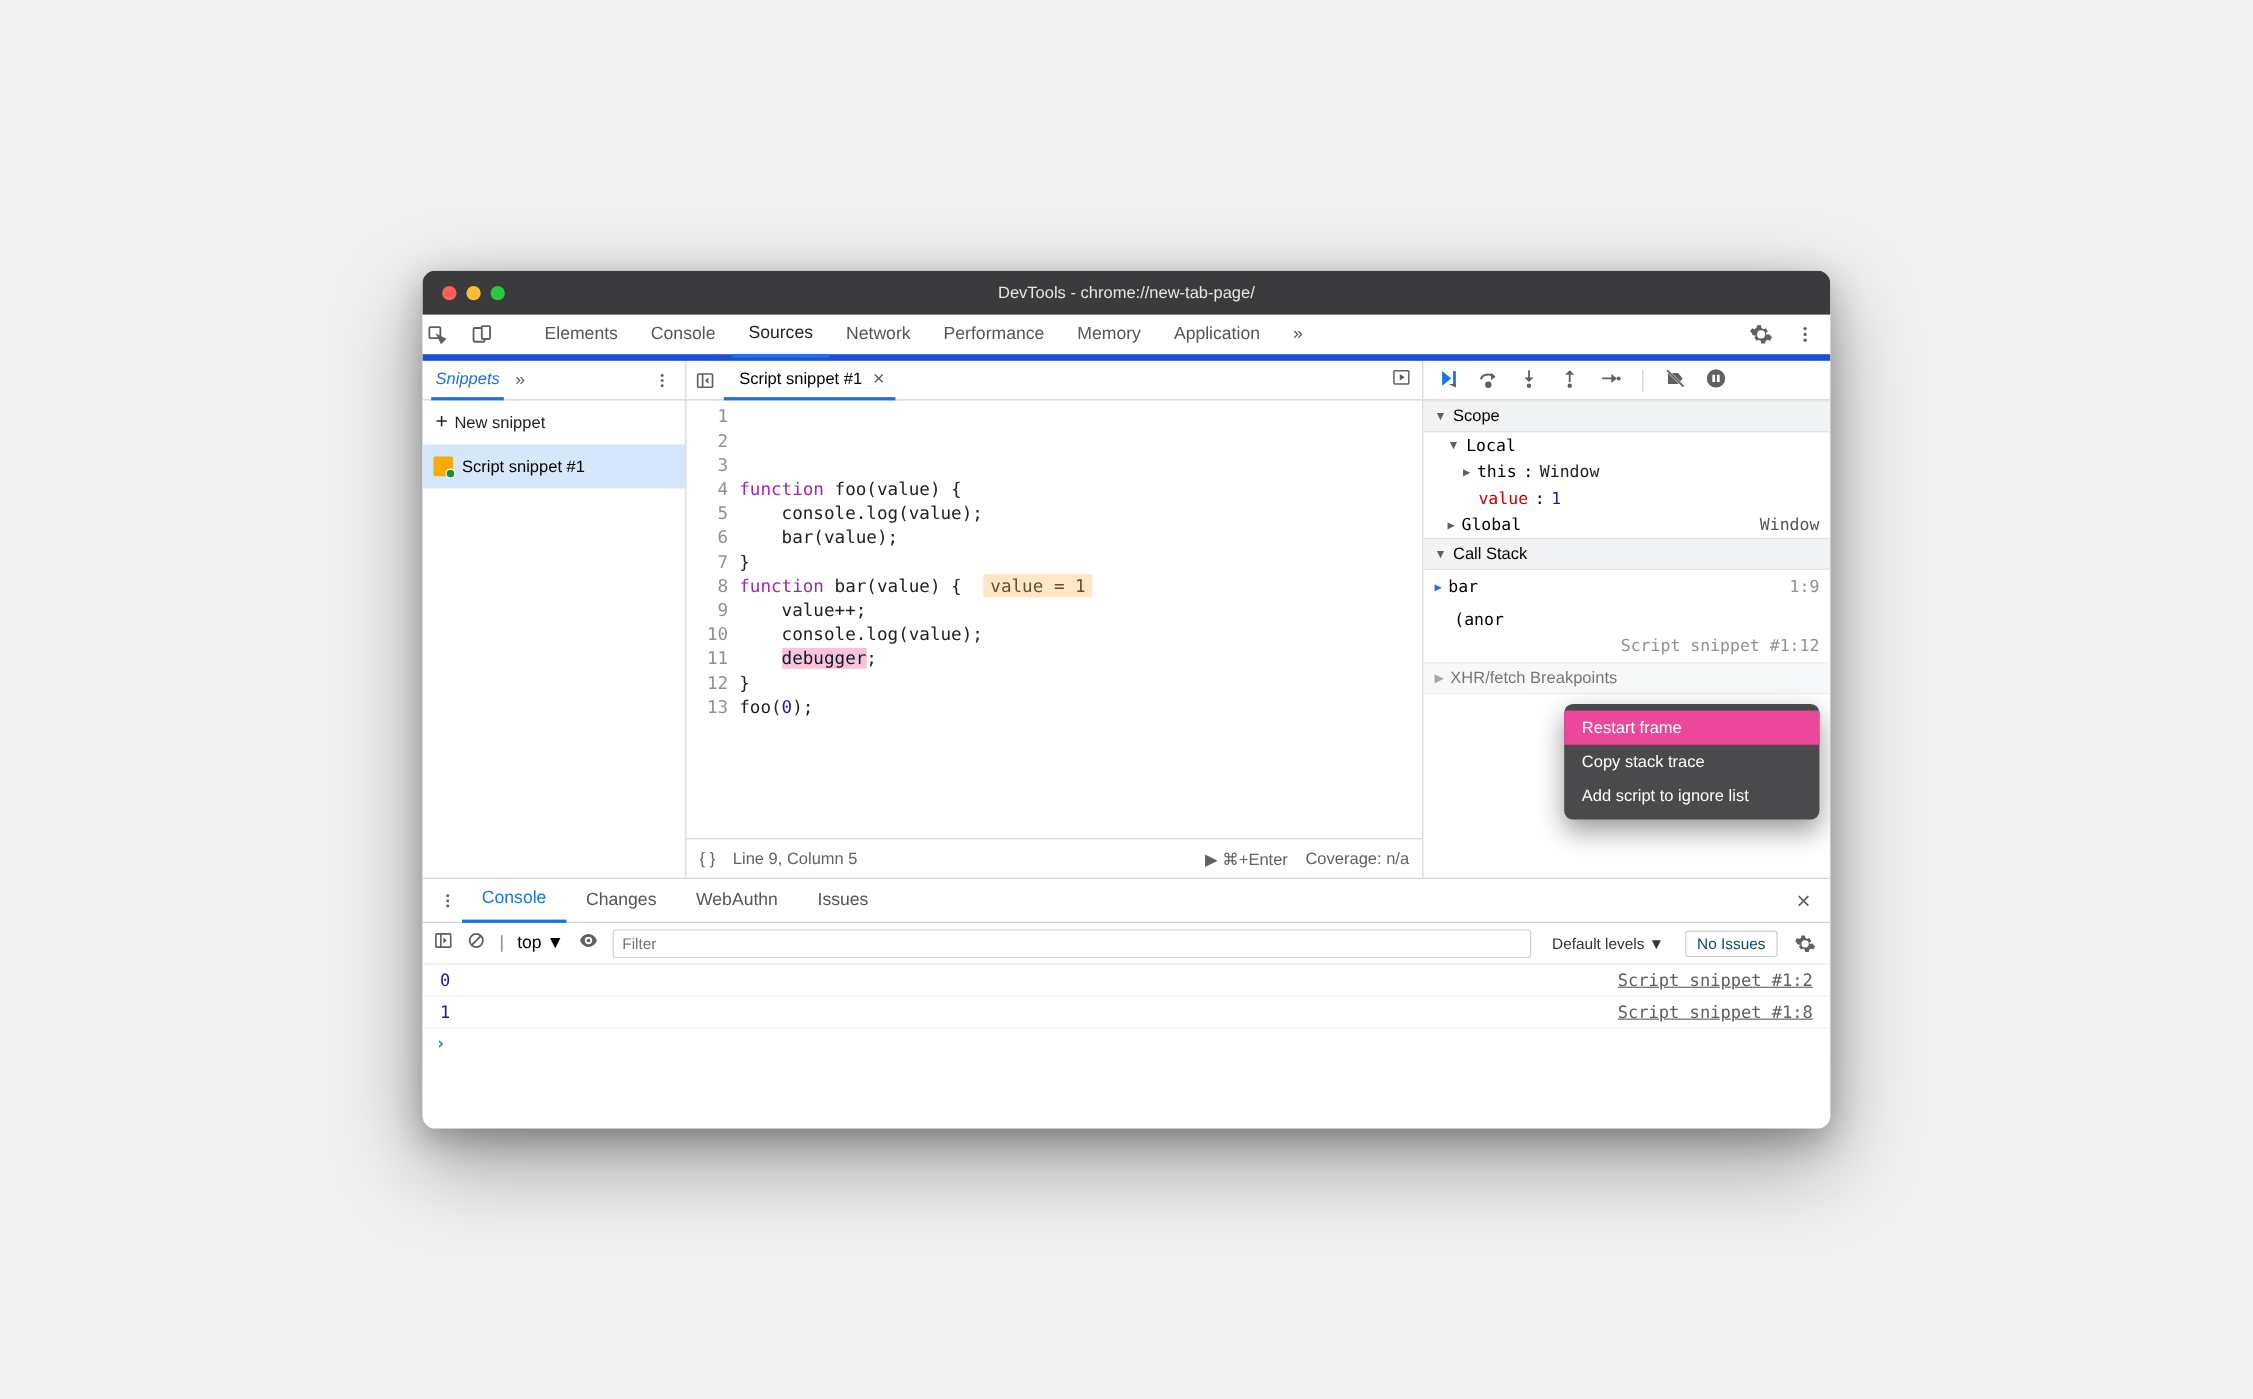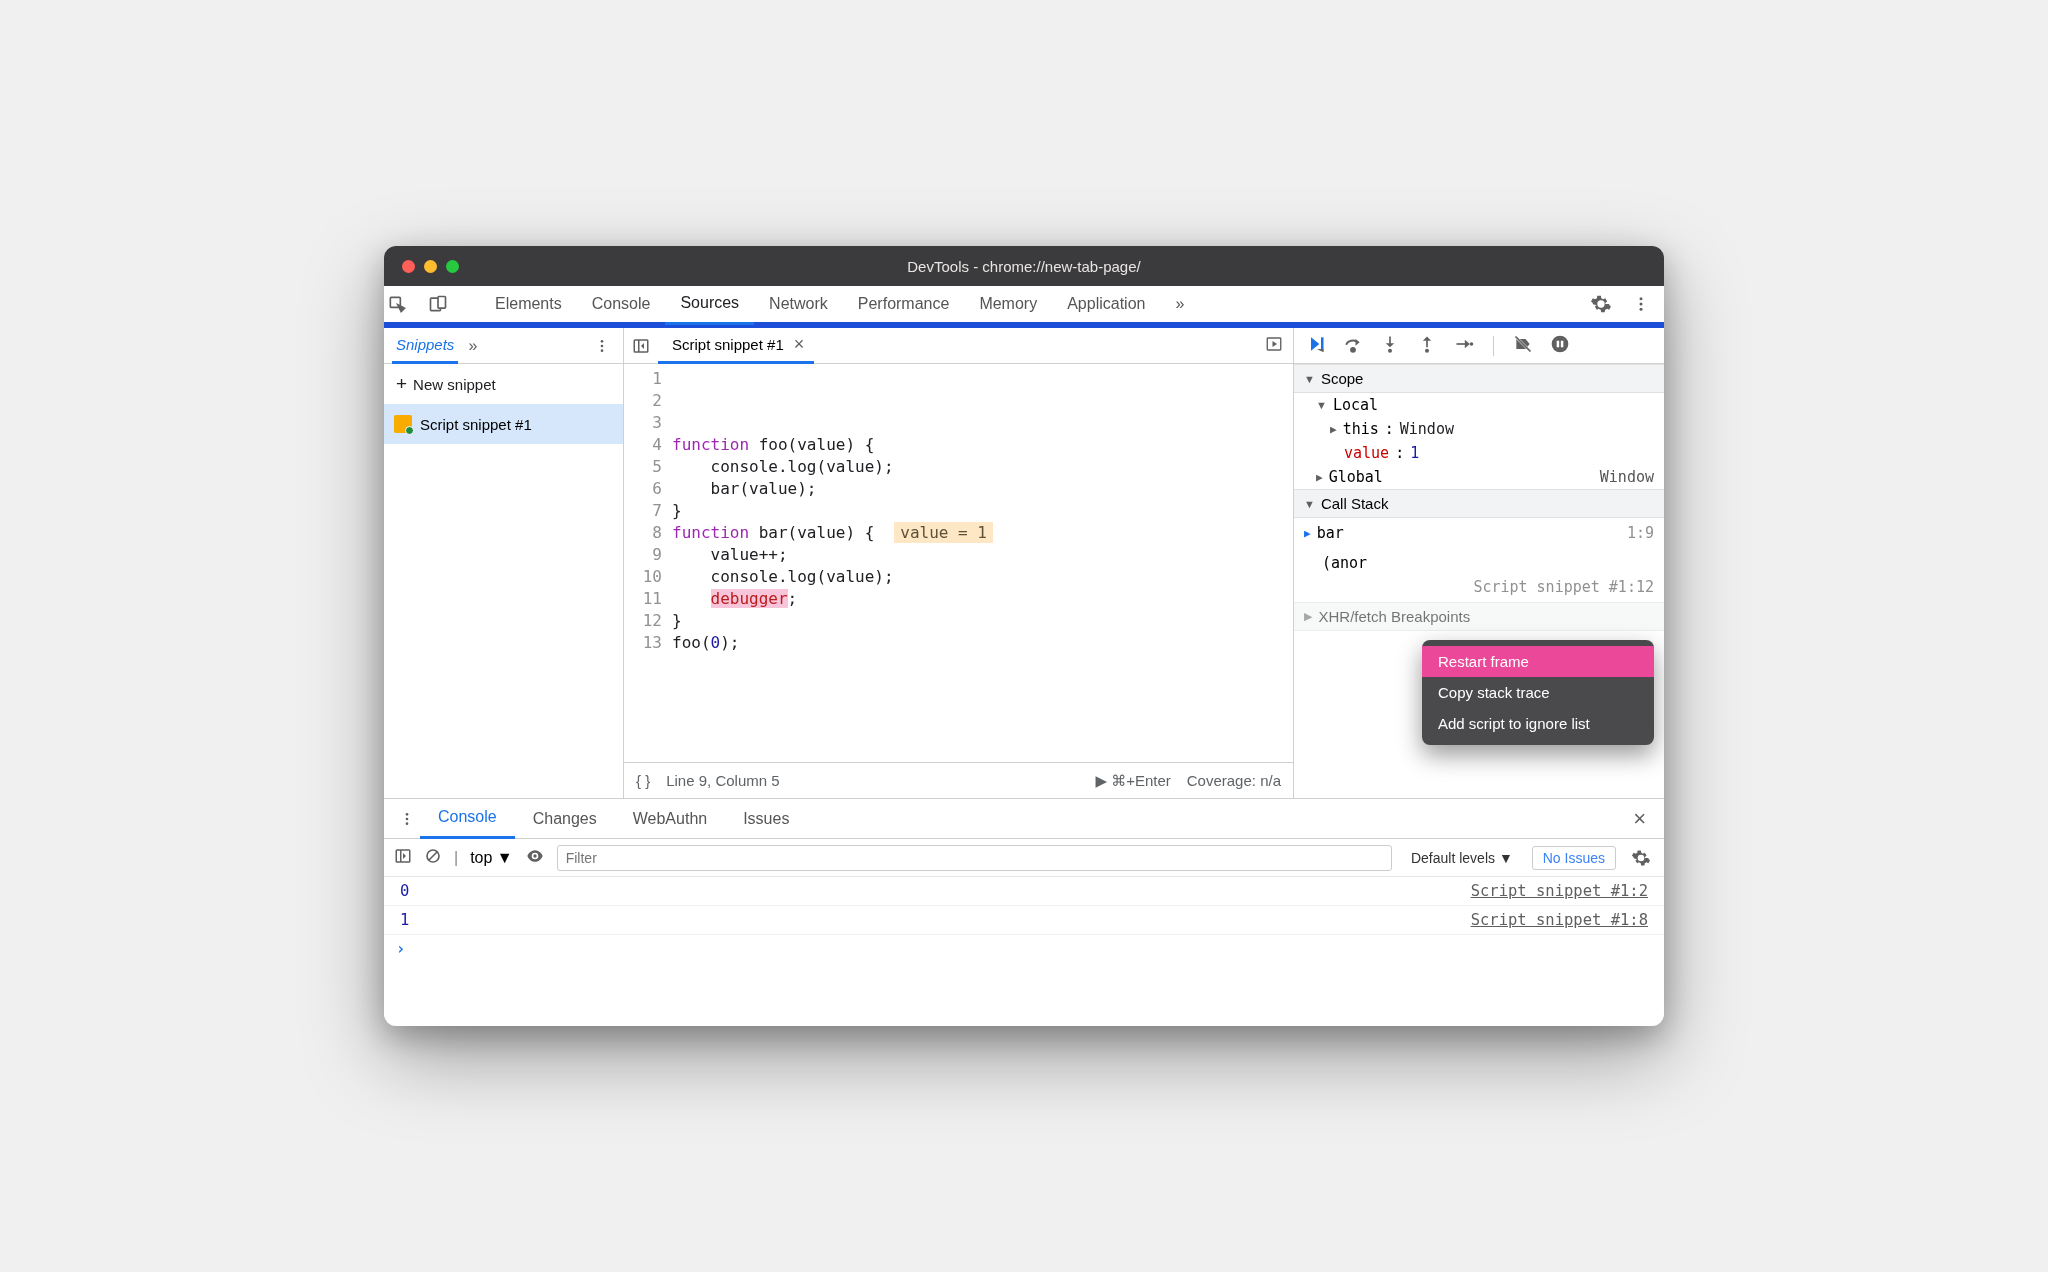--- a/index.html
+++ b/index.html
@@ -70,21 +70,21 @@
 .etabs { height: 36px; border-bottom: 1px solid #d0d0d0; display: flex; align-items: center; }
 .etab-nav { width: 34px; height: 34px; display: flex; align-items: center; justify-content: center; color: #606060; }
 .etab { height: 36px; padding: 0 10px 0 14px; display: flex; align-items: center; gap: 10px; font-size: 15px; border-bottom: 3px solid #1a73e8; }
 .etab-close { color: #606060; font-size: 18px; cursor: pointer; }
 .etab-run { margin-left: auto; padding: 0 10px; color: #606060; }
 .code { flex: 1; display: flex; font-family: ui-monospace, Menlo, Monaco, Consolas, monospace; font-size: 16px; line-height: 22px; padding-top: 4px; overflow: hidden; }
 .gutter { width: 48px; text-align: right; color: #919191; padding-right: 10px; user-select: none; }
 .codelines { flex: 1; white-space: pre; color: #202124; position: relative; }
 .kw { color: #9c27b0; }
 .num { color: #1a1aa6; }
-.dbg { color: #b91c1c; background: #f8c4d9; }
+.dbg { color: #0f172a; background: #f8c4d9; }
 .inline-hint { background: #fde7c4; color: #5f5137; padding: 1px 6px; margin-left: 20px; }
 .line-hl { position: absolute; left: 0; right: 0; top: calc(22px * 8 + 4px); height: 22px; background: #e8f0fe; border-top: 1px solid #1a73e8; border-bottom: 1px solid #1a73e8; z-index: -1; }
 .code-status { height: 36px; border-top: 1px solid #d0d0d0; display: flex; align-items: center; padding: 0 12px; font-size: 15px; color: #5f6368; gap: 16px; }
 .code-status .spacer { flex: 1; }
 
 .dbgpanel { width: 370px; display: flex; flex-direction: column; font-size: 15px; overflow: hidden; }
 .dbg-toolbar { height: 36px; border-bottom: 1px solid #d0d0d0; display: flex; align-items: center; gap: 17px; padding: 0 12px; }
 .dbg-toolbar svg { width: 20px; height: 20px; }
 .dbg-toolbar .sep { height: 20px; border-left: 1px solid #ccc; margin: 0 2px; }
 .section-hdr { background: #f1f3f4; border-bottom: 1px solid #e0e0e0; border-top: 1px solid #e0e0e0; padding: 5px 10px; display: flex; align-items: center; gap: 6px; }
@@ -105,21 +105,21 @@
 .ctxitem.hl { background: #ec4899; }
 
 .drawer { height: 228px; border-top: 1px solid #d0d0d0; display: flex; flex-direction: column; }
 .drawer-tabs { height: 40px; display: flex; align-items: center; padding: 0 10px; gap: 0; border-bottom: 1px solid #d0d0d0; }
 .dtab { padding: 0 18px; height: 40px; display: flex; align-items: center; font-size: 16px; color: #555; }
 .dtab.active { color: #1a73e8; border-bottom: 3px solid #1a73e8; }
 .drawer-close { margin-left: auto; color: #606060; font-size: 22px; cursor: pointer; padding: 0 8px; }
 .console-toolbar { height: 38px; border-bottom: 1px solid #e5e5e5; display: flex; align-items: center; padding: 0 10px; gap: 12px; }
 .filter-input { flex: 1; height: 26px; border: 1px solid #ccc; border-radius: 3px; padding: 0 8px; font-size: 14px; }
 .levels { border: 1px solid transparent; padding: 3px 6px; font-size: 14px; color: #333; }
-.no-issues { border: 1px solid #ccc; border-radius: 3px; padding: 3px 10px; font-size: 14px; color: #3b82f6; text-align: center; }
+.no-issues { border: 1px solid #ccc; border-radius: 3px; padding: 3px 10px; font-size: 14px; color: #0c4a6e; text-align: center; }
 .console-body { flex: 1; font-family: ui-monospace, Menlo, Monaco, Consolas, monospace; font-size: 15.5px; }
 .con-row { padding: 5px 16px; border-bottom: 1px solid #f0f0f0; display: flex; }
 .con-val { color: #1a1aa6; }
 .con-loc { margin-left: auto; color: #5f5f5f; text-decoration: underline; }
 .prompt { padding: 5px 12px; color: #1a73e8; font-weight: bold; }
 </style>
 </head>
 <body>
 
 <div class="window">

